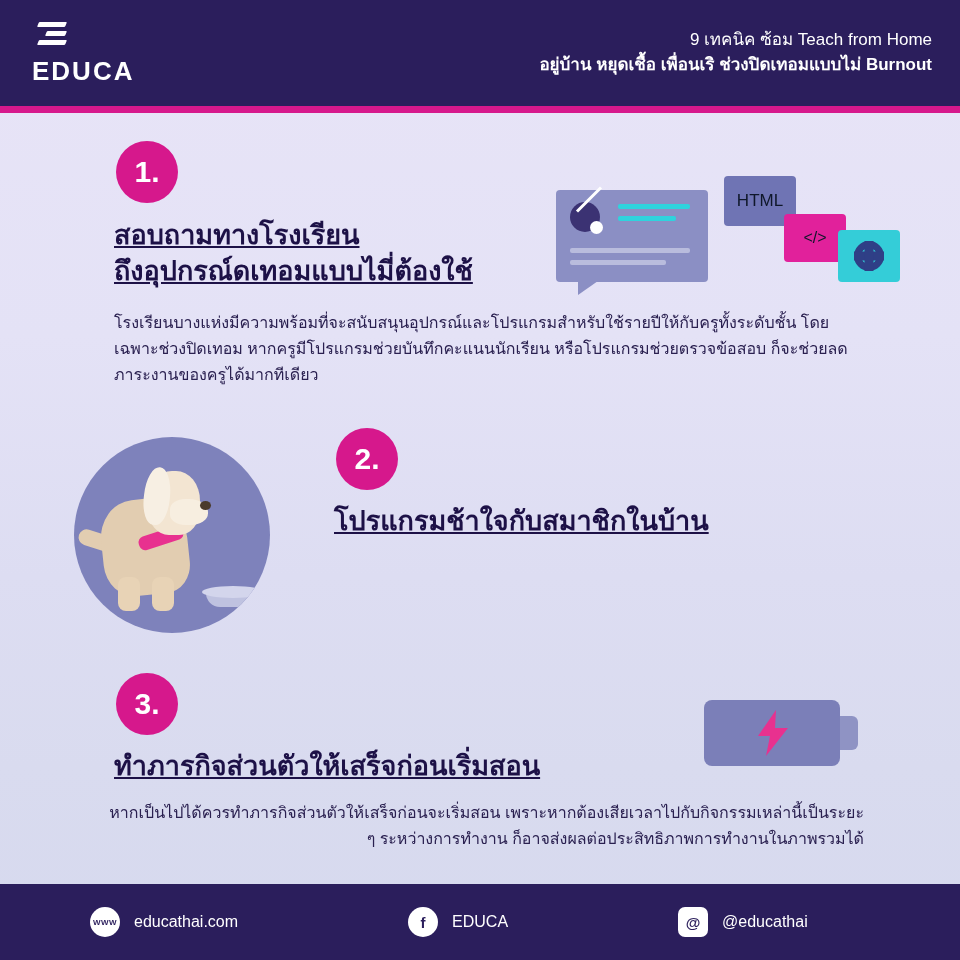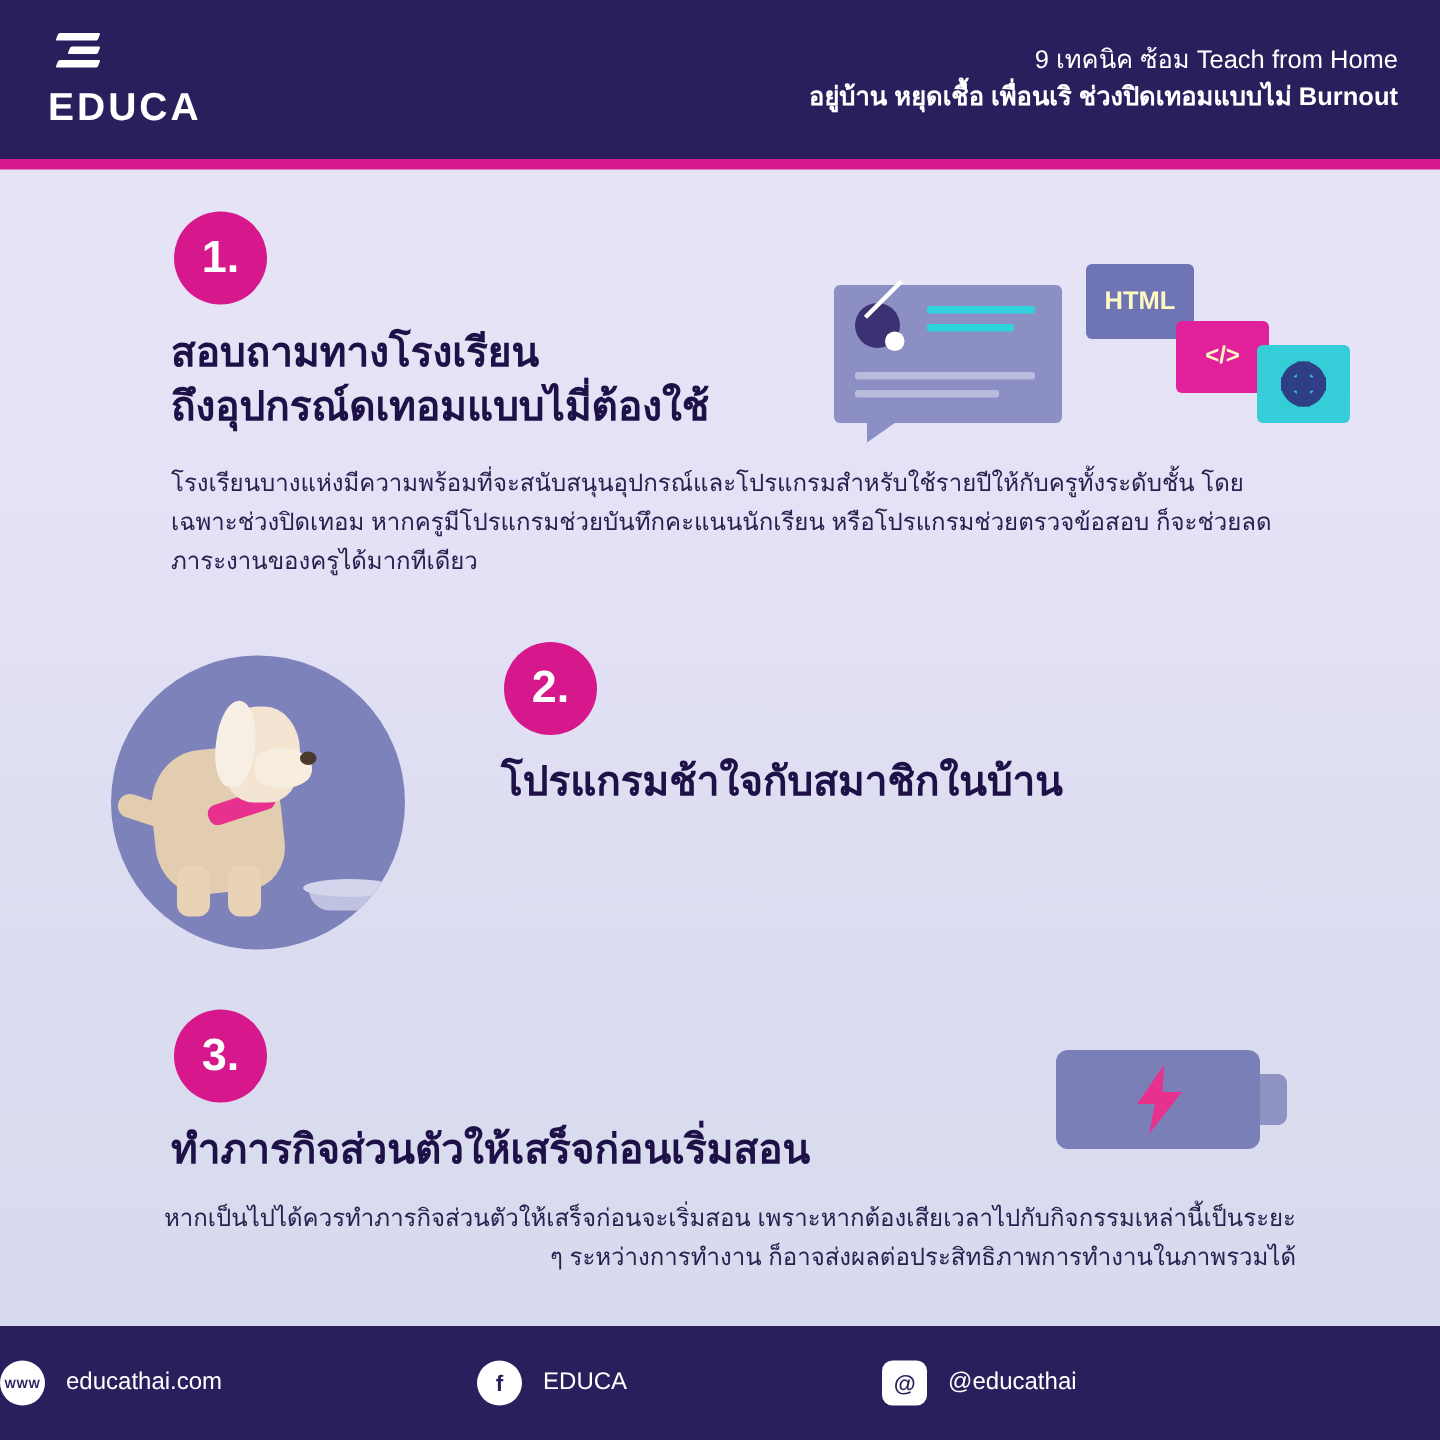--- a/index.html
+++ b/index.html
@@ -95,20 +95,21 @@
     display: flex;
     align-items: center;
     justify-content: center;
   }
   .heading {
     position: absolute;
     color: #1d1147;
     font-size: 27px;
     font-weight: bold;
     line-height: 1.35;
+    text-decoration: underline;
   }
   .body-text {
     position: absolute;
     color: #2a2050;
     font-size: 16px;
     line-height: 1.62;
   }
 
   
   #badge1 { left: 116px; top: 141px; }
@@ -180,22 +181,22 @@
     width: 34px; height: 3px;
     background: #ffffff;
     transform: rotate(-45deg);
   }
   .tile {
     position: absolute;
     border-radius: 4px;
     display: flex;
     align-items: center;
     justify-content: center;
-    color: #fef9c3;
-    font-weight: bold;
+    color: #0f172a;
+    font-weight: normal;
   }
   .tile-html {
     left: 168px; top: 4px;
     width: 72px; height: 50px;
     background: #6f74b4;
     font-size: 17px;
   }
   .tile-code {
     left: 228px; top: 42px;
     width: 62px; height: 48px;
@@ -350,21 +351,21 @@
     color: #ffffff;
     display: flex;
     align-items: center;
   }
   .f-item {
     display: flex;
     align-items: center;
     gap: 14px;
     font-size: 16px;
   }
-  #f-web { }
+  #f-web { margin-left: 90px; }
   #f-fb  { margin-left: 170px; }
   #f-ig  { margin-left: 170px; }
   .f-icon {
     width: 30px; height: 30px;
     border-radius: 50%;
     background: #ffffff;
     color: #2b1e5c;
     display: flex;
     align-items: center;
     justify-content: center;

